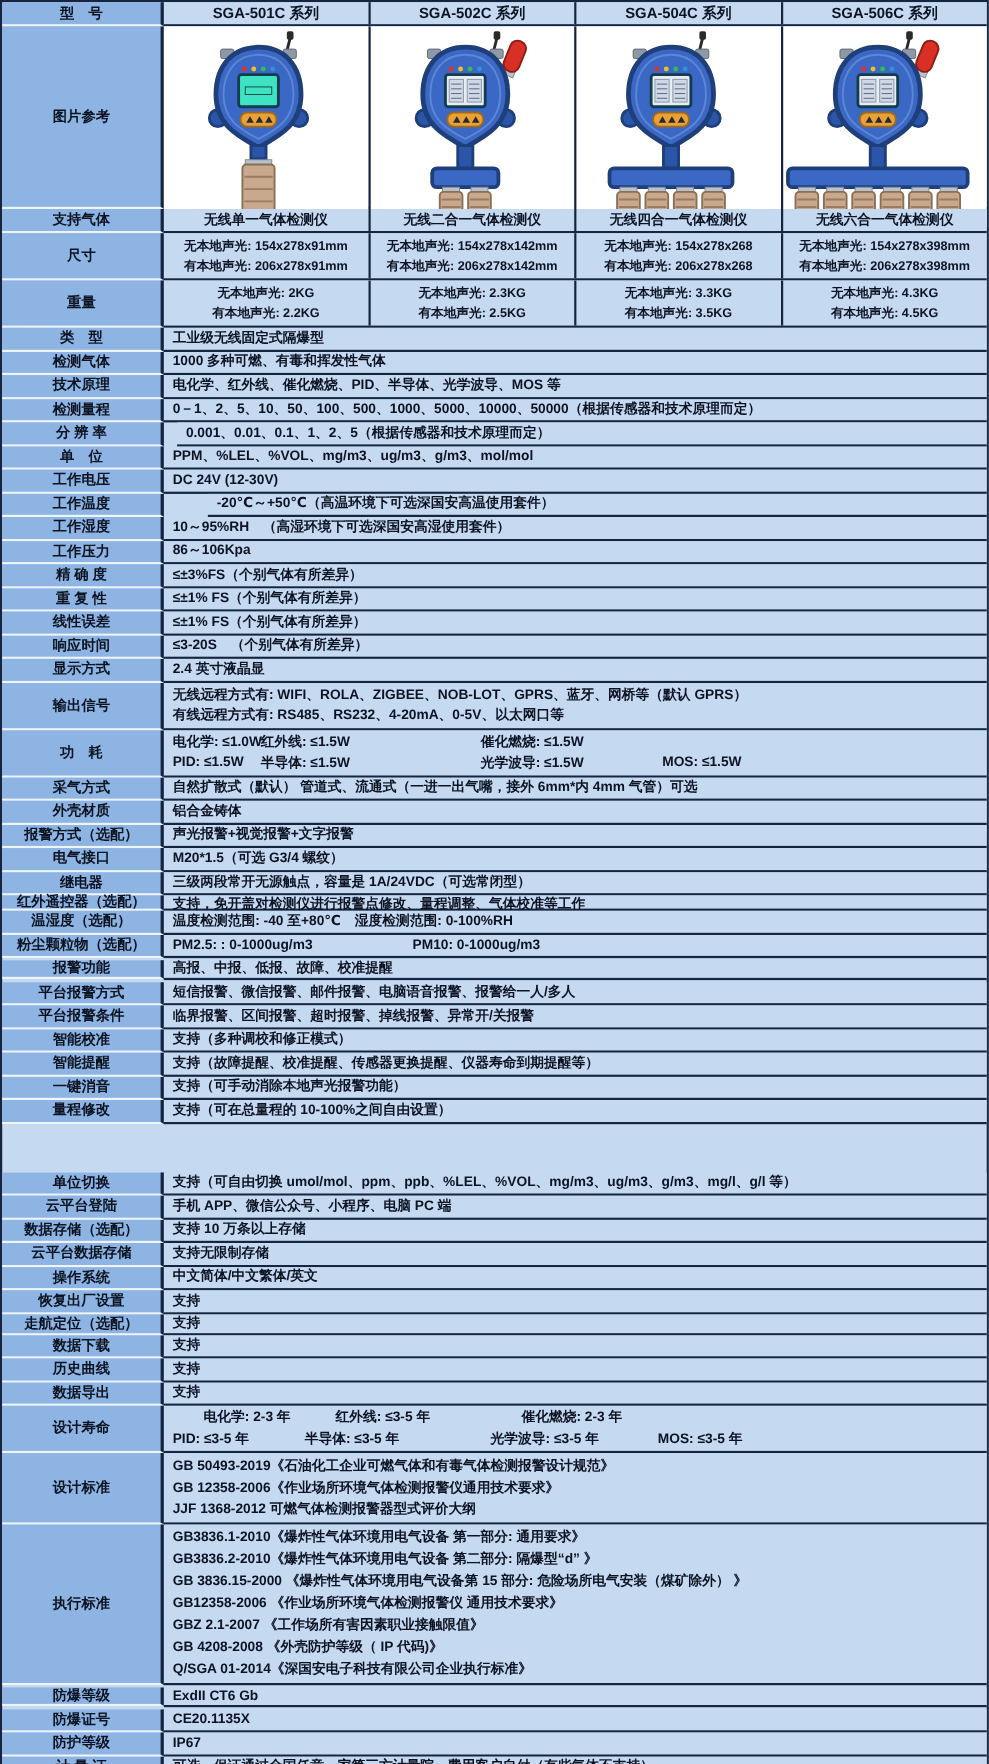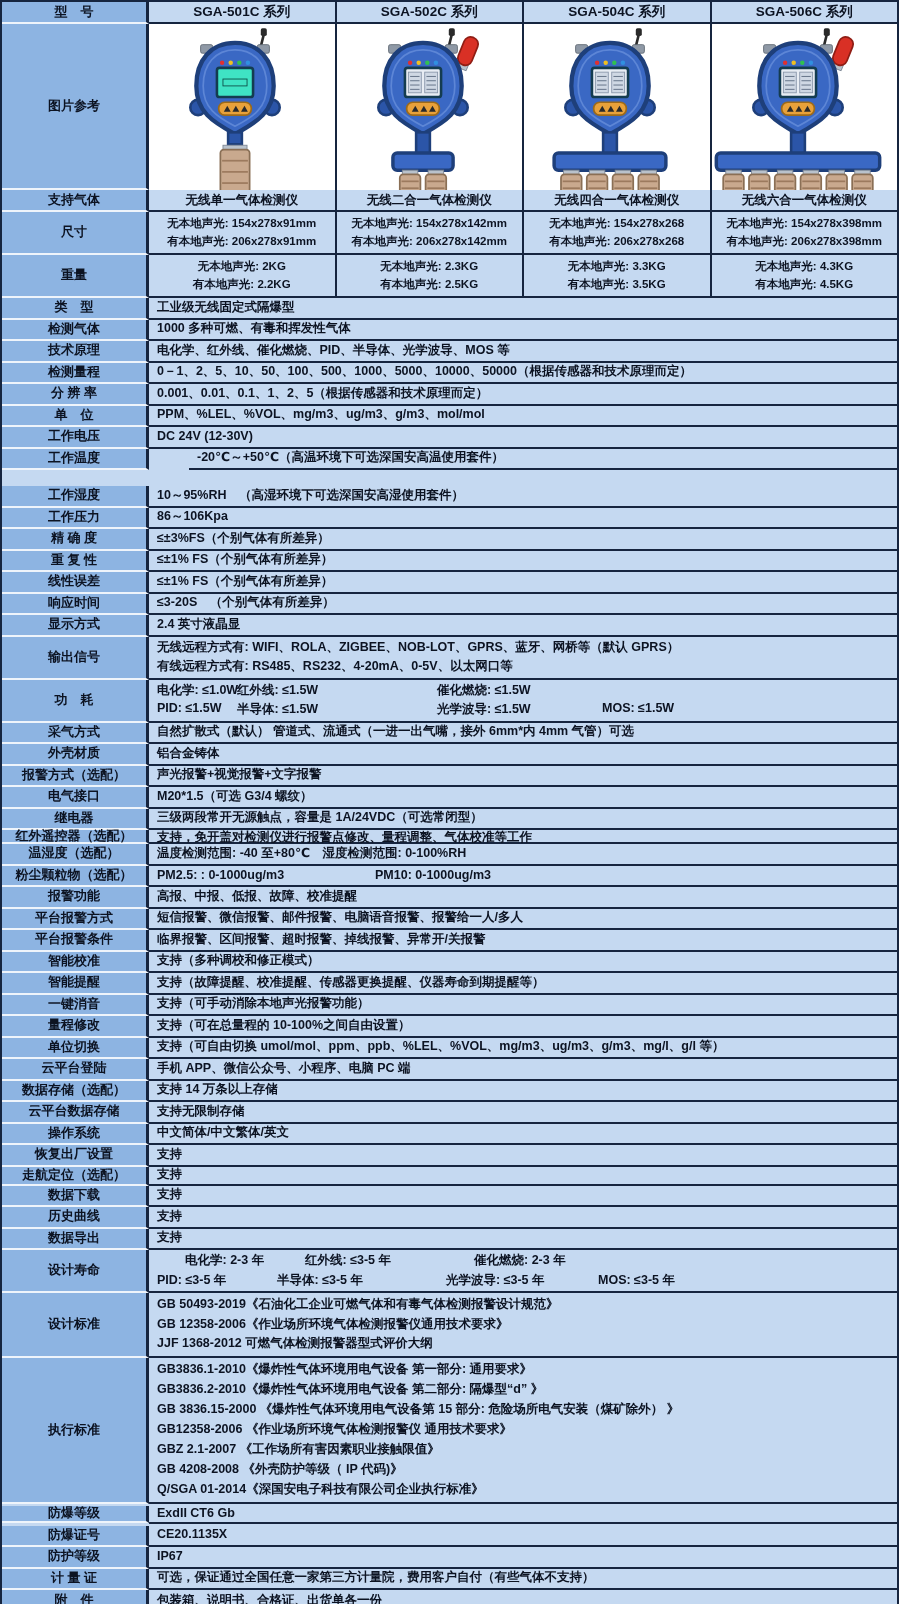--- a/index.html
+++ b/index.html
@@ -360,21 +360,21 @@
       <div class="value-area">
         <div class="value-line">电化学、红外线、催化燃烧、PID、半导体、光学波导、MOS 等</div>
       </div>
     </div>
     <div class="row" style="height: 21.5px;">
       <div class="label-cell">检测量程</div>
       <div class="value-area">
         <div class="value-line">0－1、2、5、10、50、100、500、1000、5000、10000、50000（根据传感器和技术原理而定）</div>
       </div>
     </div>
-    <div class="row" style="height: 21.5px;">
+    <div class="row" style="height: 21.5px; gap: 12px;">
       <div class="label-cell">分 辨 率</div>
       <div class="value-area">
         <div class="value-line">0.001、0.01、0.1、1、2、5（根据传感器和技术原理而定）</div>
       </div>
     </div>
     <div class="row" style="height: 21.5px;">
       <div class="label-cell">单　位</div>
       <div class="value-area">
         <div class="value-line">PPM、%LEL、%VOL、mg/m3、ug/m3、g/m3、mol/mol</div>
       </div>
@@ -384,21 +384,21 @@
       <div class="value-area">
         <div class="value-line">DC 24V (12-30V)</div>
       </div>
     </div>
     <div class="row" style="height: 21.5px; gap: 40px;">
       <div class="label-cell">工作温度</div>
       <div class="value-area">
         <div class="value-line">-20℃～+50℃（高温环境下可选深国安高温使用套件）</div>
       </div>
     </div>
-    <div class="row" style="height: 21.5px; margin-top: 16px;">
+    <div class="row" style="height: 21.5px;">
       <div class="label-cell">工作湿度</div>
       <div class="value-area">
         <div class="value-line">10～95%RH　（高湿环境下可选深国安高湿使用套件）</div>
       </div>
     </div>
     <div class="row" style="height: 21.5px;">
       <div class="label-cell">工作压力</div>
       <div class="value-area">
         <div class="value-line">86～106Kpa</div>
       </div>
@@ -500,21 +500,21 @@
     </div>
     <div class="row" style="height: 21.5px; justify-content: space-between;">
       <div class="label-cell">粉尘颗粒物（选配）</div>
       <div class="value-area">
         <div class="seg-line">
           <span class="seg" style="width: 218px;">PM2.5: : 0-1000ug/m3</span>
           <span class="seg">PM10: 0-1000ug/m3</span>
         </div>
       </div>
     </div>
-    <div class="row" style="height: 21.5px;">
+    <div class="row" style="height: 21.5px; align-items: center;">
       <div class="label-cell">报警功能</div>
       <div class="value-area">
         <div class="value-line">高报、中报、低报、故障、校准提醒</div>
       </div>
     </div>
     <div class="row" style="height: 21.5px;">
       <div class="label-cell">平台报警方式</div>
       <div class="value-area">
         <div class="value-line">短信报警、微信报警、邮件报警、电脑语音报警、报警给一人/多人</div>
       </div>
@@ -542,36 +542,36 @@
       <div class="value-area">
         <div class="value-line">支持（可手动消除本地声光报警功能）</div>
       </div>
     </div>
     <div class="row" style="height: 21.5px;">
       <div class="label-cell">量程修改</div>
       <div class="value-area">
         <div class="value-line">支持（可在总量程的 10-100%之间自由设置）</div>
       </div>
     </div>
-    <div class="row" style="height: 21.5px;">
+    <div class="row" style="height: 21.5px; margin-top: 44px;">
       <div class="label-cell">单位切换</div>
       <div class="value-area">
         <div class="value-line">支持（可自由切换 umol/mol、ppm、ppb、%LEL、%VOL、mg/m3、ug/m3、g/m3、mg/l、g/l 等）</div>
       </div>
     </div>
     <div class="row" style="height: 21.5px;">
       <div class="label-cell">云平台登陆</div>
       <div class="value-area">
         <div class="value-line">手机 APP、微信公众号、小程序、电脑 PC 端</div>
       </div>
     </div>
     <div class="row" style="height: 21.5px;">
       <div class="label-cell">数据存储（选配）</div>
       <div class="value-area">
-        <div class="value-line">支持 14 万条以上存储</div>
+        <div class="value-line">支持 10 万条以上存储</div>
       </div>
     </div>
     <div class="row" style="height: 21.5px;">
       <div class="label-cell">云平台数据存储</div>
       <div class="value-area">
         <div class="value-line">支持无限制存储</div>
       </div>
     </div>
     <div class="row" style="height: 21.5px;">
       <div class="label-cell">操作系统</div>

